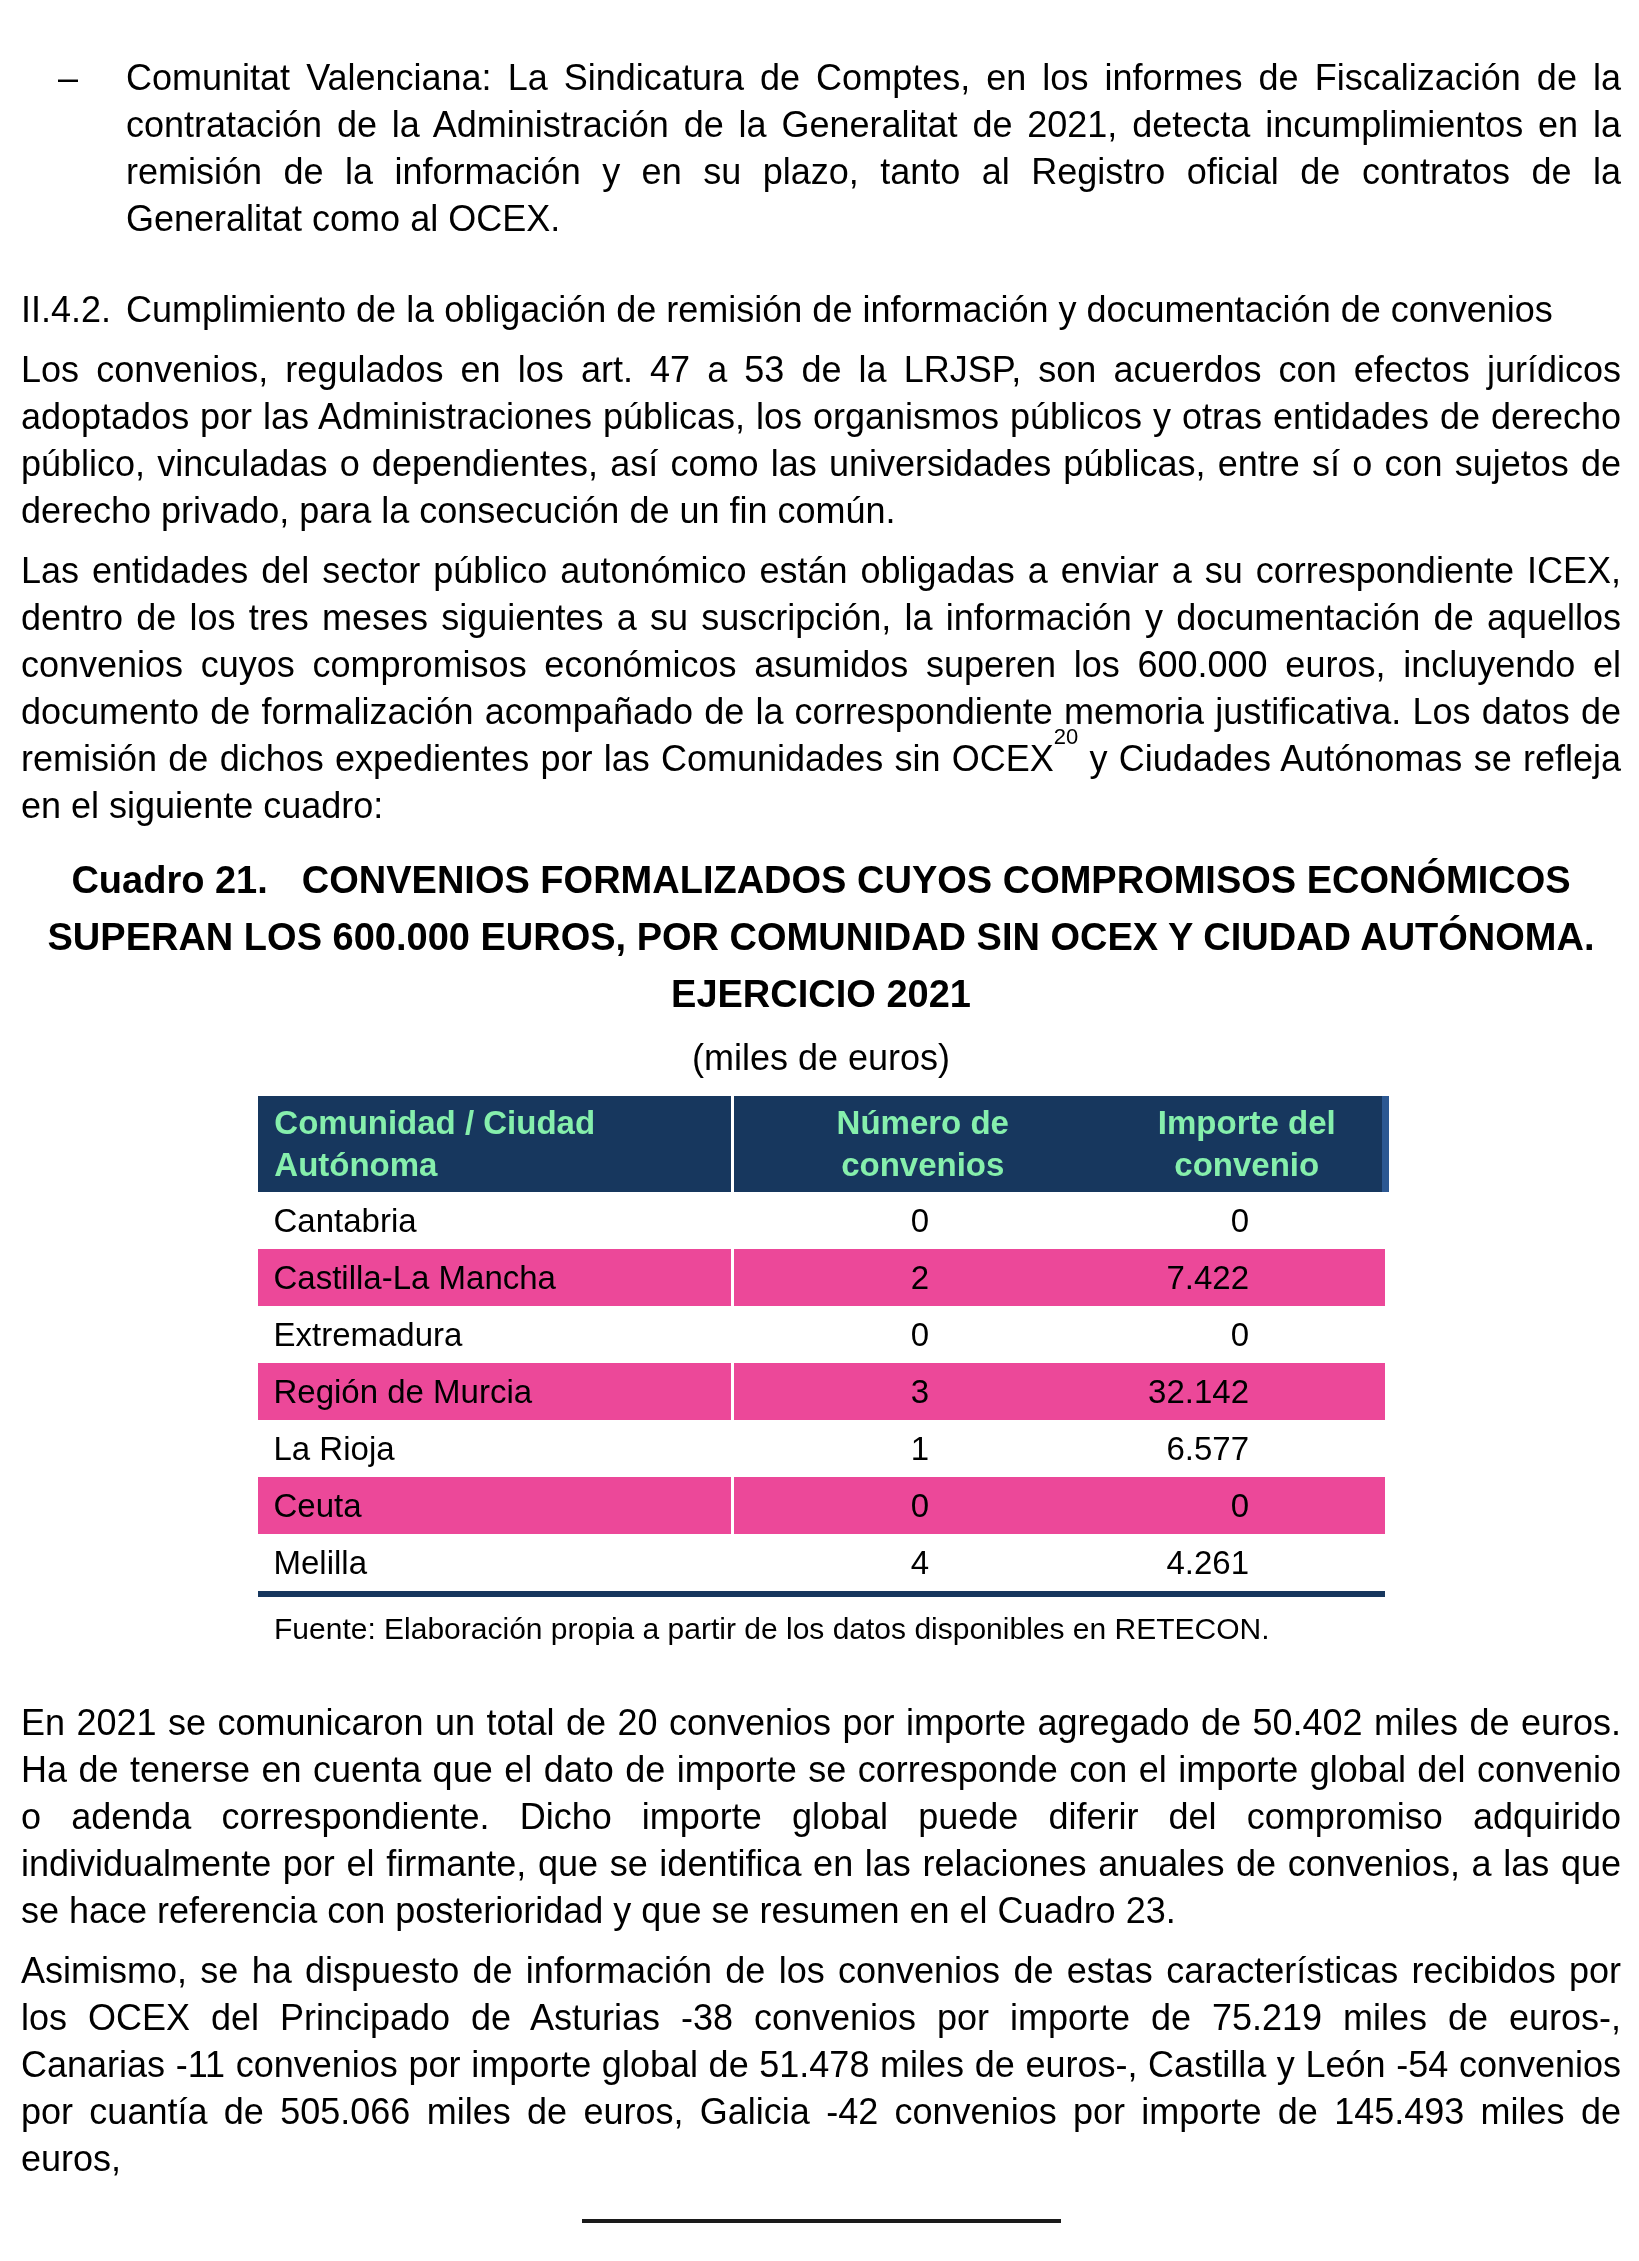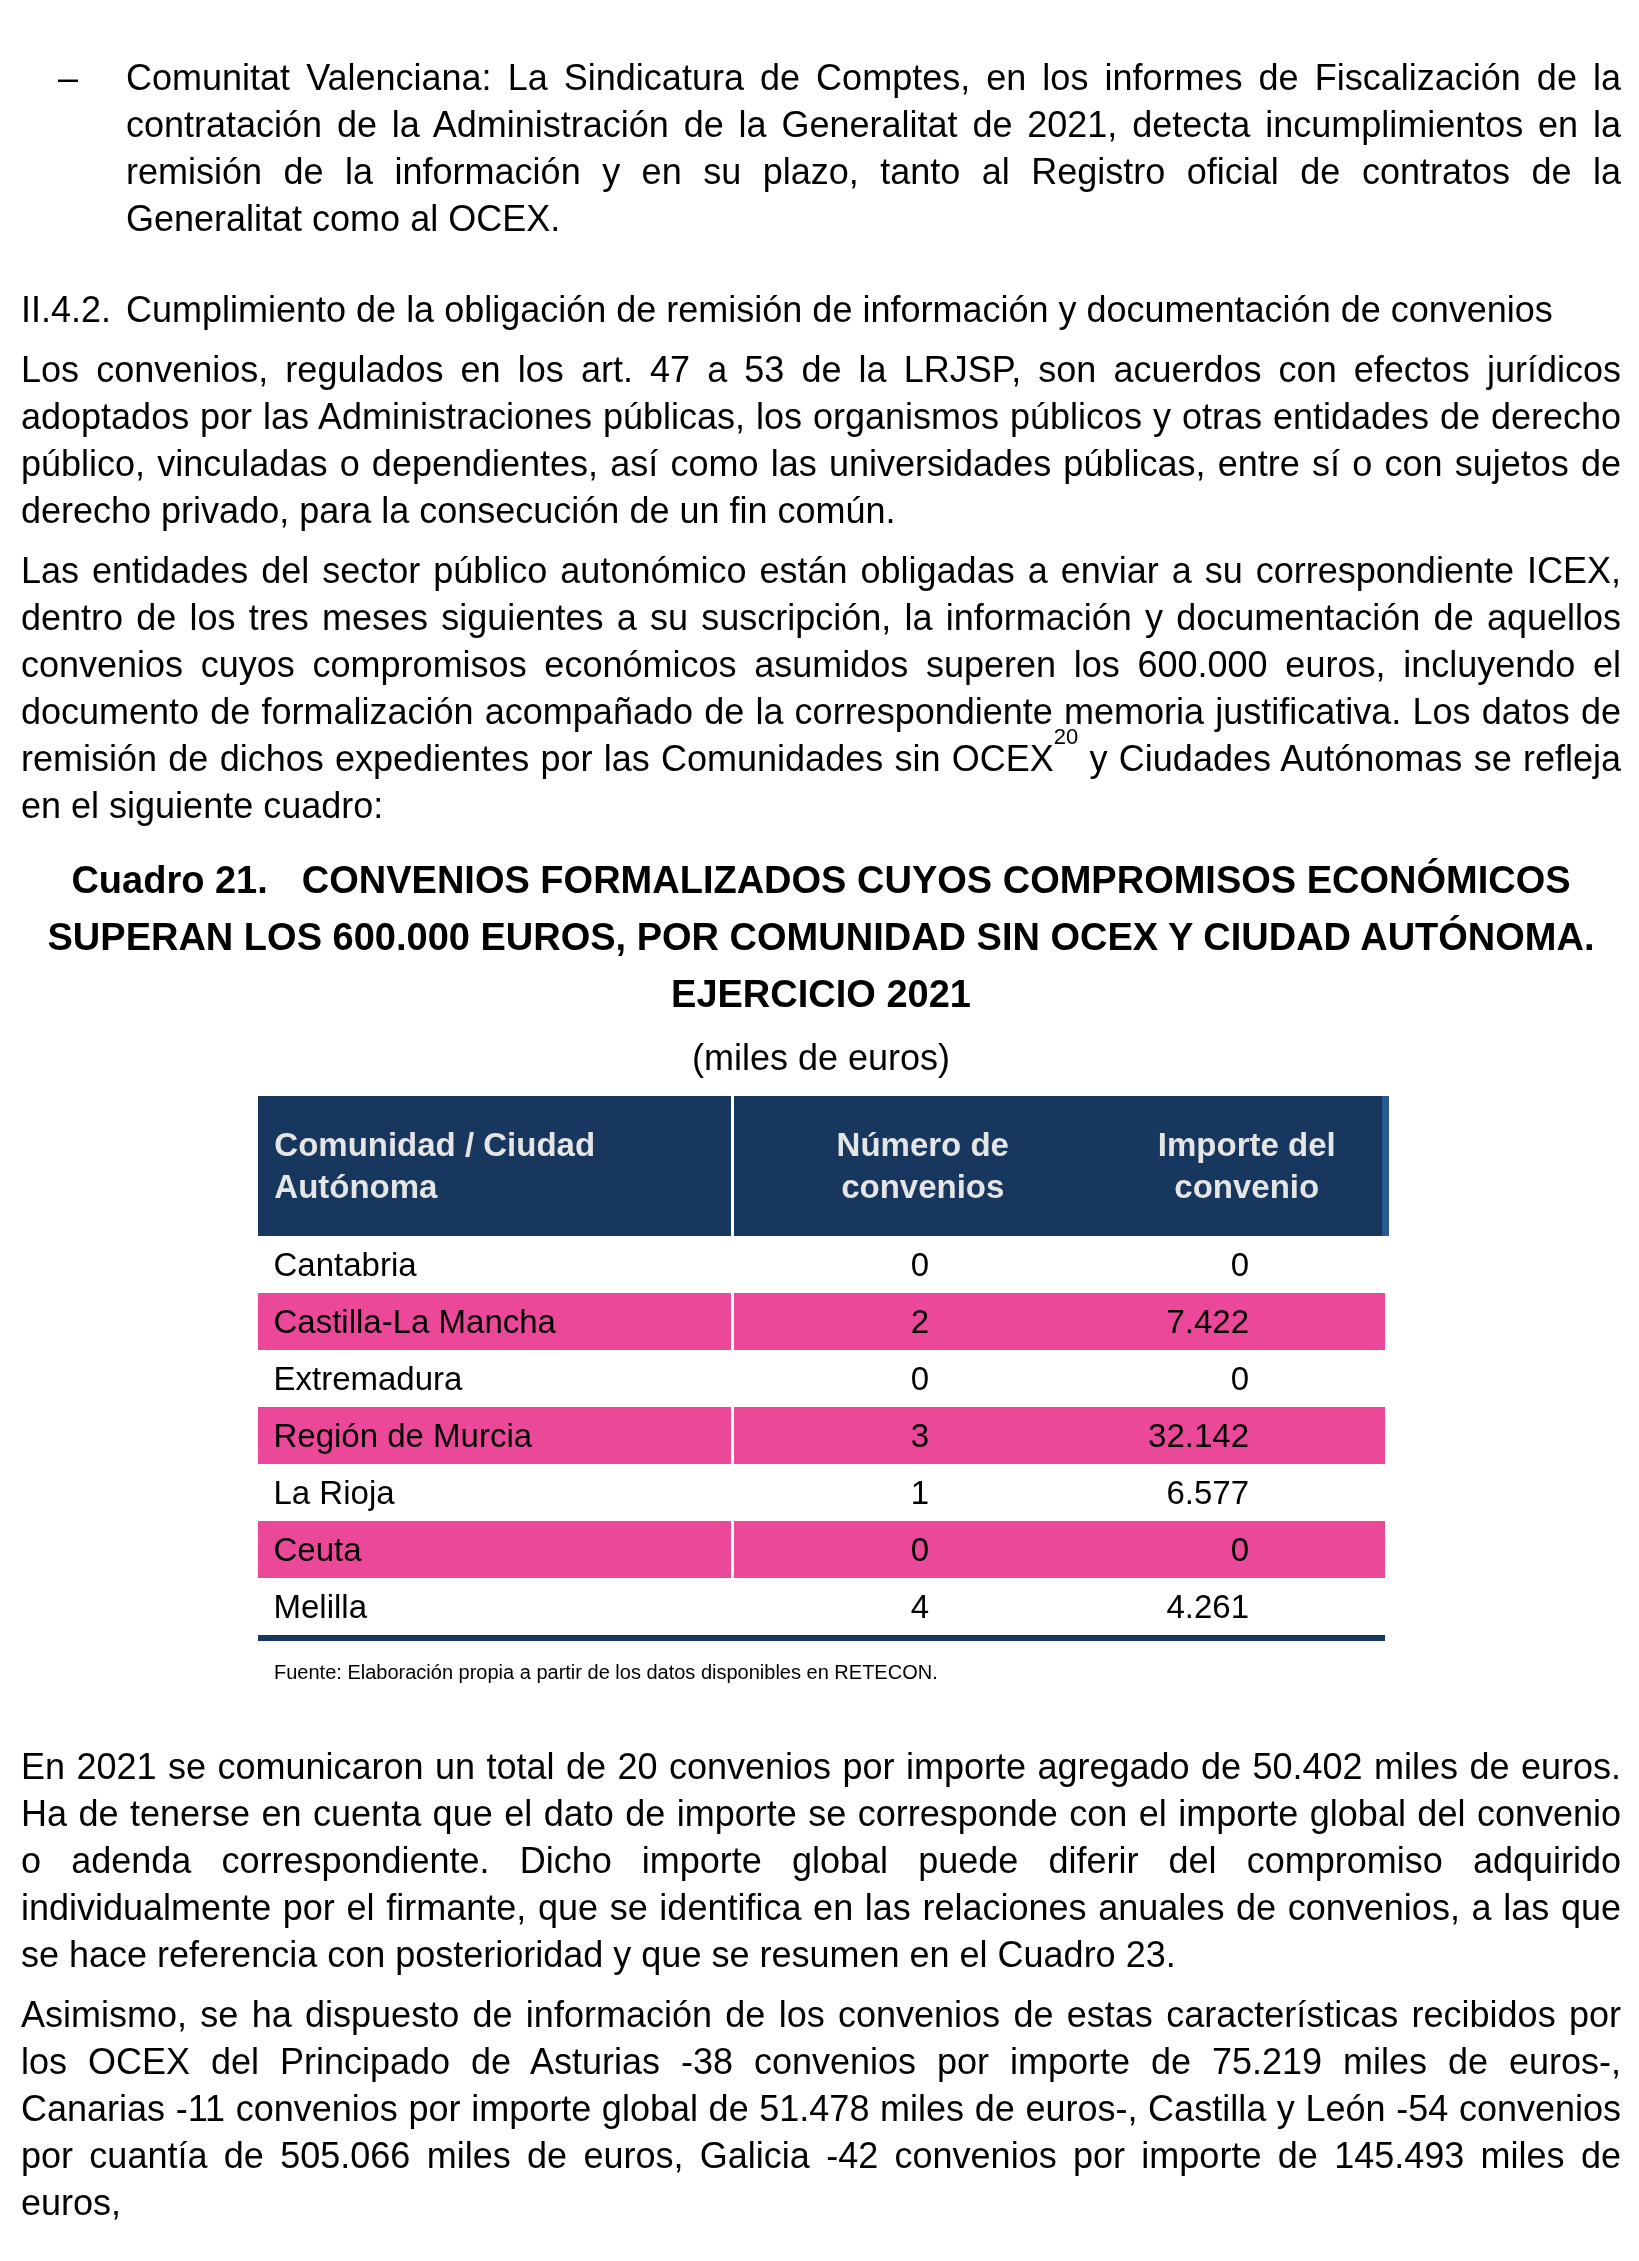--- a/index.html
+++ b/index.html
@@ -44,37 +44,37 @@
     table-layout: fixed;
     width: 1127px;
     font-size: 33px;
     border-bottom: 6.5px solid #17375E;
   }
   .cuadro col.c1 { width: 474px; }
   .cuadro col.c2 { width: 380px; }
   .cuadro col.c3 { width: 273px; }
   .cuadro th {
     background: #17375E;
-    color: #e5e5e5;
+    color: #86efac;
     font-weight: bold;
-    height: 140px;
+    height: 96px;
     vertical-align: middle;
     line-height: 42px;
     padding: 0;
   }
   .cuadro th.c1 { text-align: left; padding-left: 16.3px; border-right: 3.3px solid #ffffff; }
   .cuadro th.c2 { text-align: center; padding: 0 55px; }
   .cuadro th.c3 { text-align: center; padding: 0 23px; border-right: 7.3px solid #2C5892; }
   .cuadro td { height: 57px; vertical-align: middle; padding: 0; }
   .cuadro td.c1 { text-align: left; padding-left: 15.5px; border-right: 3.3px solid #ffffff; }
   .cuadro td.c2 { text-align: right; padding-right: 183px; }
   .cuadro td.c3 { text-align: right; padding-right: 136px; }
   .cuadro tr.shaded td { background: #ec4899; }
 
-  .source { margin: 13px 0 0 253px; font-size: 20px; line-height: 37px; }
+  .source { margin: 13px 0 0 253px; font-size: 30px; line-height: 37px; }
 
   .para-p3 { margin-top: 52px; }
   .para-p4 { margin-top: 13px; }
 
   .fn-rule { margin-top: 37px; width: 479px; border: 0; border-top: 4.1px solid #1a1a1a; height: 0; }
 </style>
 </head>
 <body>
 
 <div class="bullet-item">

